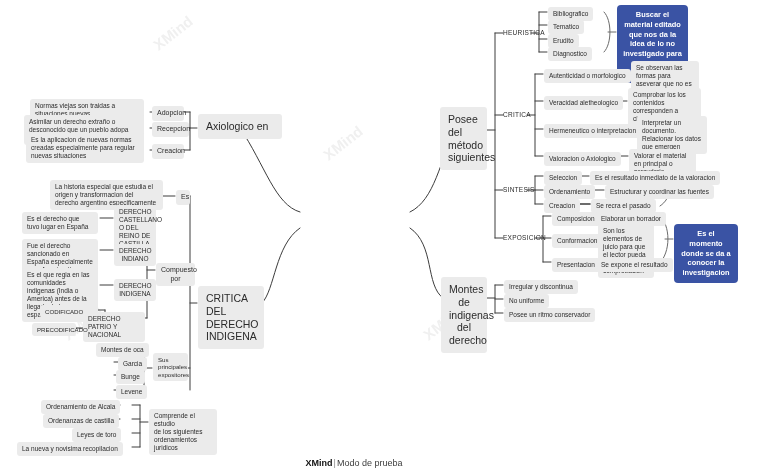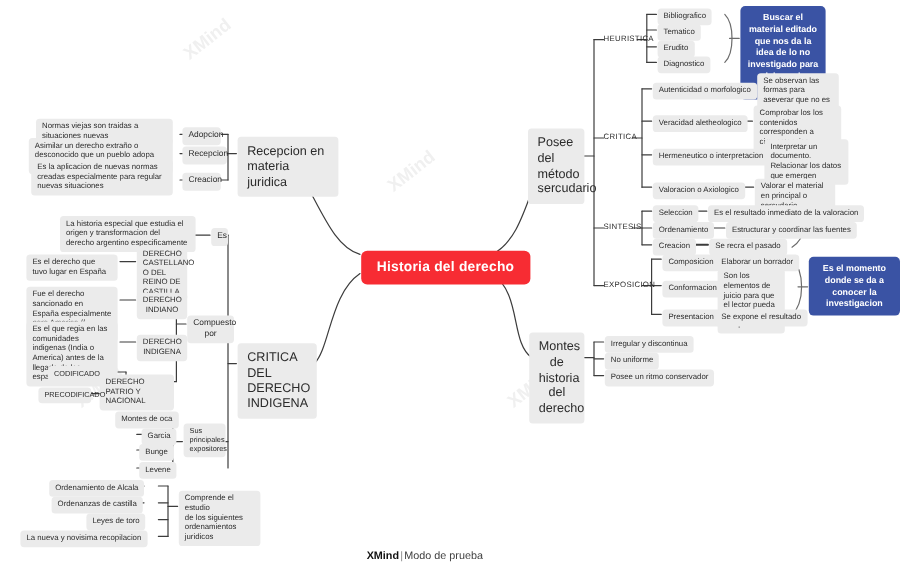--- a/index.html
+++ b/index.html
@@ -235,25 +235,23 @@
       <path d="M665,239 L673,239" stroke="#6b6b6b"></path>
 
       <path d="M487,298 L495,298"></path>
       <path d="M495,285 L495,313"></path>
       <path d="M495,285 L503,285"></path>
       <path d="M495,299 L503,299"></path>
       <path d="M495,313 L503,313"></path>
     </g>
   </svg>
 
-  <div class="node root" style="left:301px; top:209px;">Historia del derecho</div>
 
   <div class="node main1" style="left:198px; top:114px; width:84px;">
-    <div>Recepcion en</div>
-    <div>materia juridica</div>
+    <div>Axiologico en</div>
   </div>
 
   <div class="node chip t7" style="left:152px; top:106px; width:32px;">Adopcion</div>
   <div class="node chip t65" style="left:30px; top:99px; width:114px;">Normas viejas son traidas a situaciones nuevas</div>
 
   <div class="node chip t7" style="left:152px; top:122px; width:37px;">Recepcion</div>
   <div class="node chip t65" style="left:24px; top:115px; width:120px;">Asimilar un derecho extraño o desconocido que un pueblo adopa como propio</div>
 
   <div class="node chip t7" style="left:152px; top:144px; width:32px;">Creacion</div>
   <div class="node chip t65" style="left:26px; top:133px; width:118px;">Es la aplicacion de nuevas normas creadas especialmente para regular nuevas situaciones</div>
@@ -302,21 +300,21 @@
   </div>
   <div class="node chip t65 nowrap" style="left:41px; top:400px;">Ordenamiento de Alcala</div>
   <div class="node chip t65 nowrap" style="left:43px; top:414px;">Ordenanzas de castilla</div>
   <div class="node chip t65 nowrap" style="left:72px; top:428px;">Leyes de toro</div>
   <div class="node chip t65 nowrap" style="left:17px; top:442px;">La nueva y novisima recopilacion</div>
 
   <div class="node main1" style="left:440px; top:107px; width:47px;">
     <div>Posee</div>
     <div>del</div>
     <div>método</div>
-    <div>sercudario</div>
+    <div>siguientes</div>
   </div>
 
   <div class="node plain t65 caps" style="left:503px; top:29px;">HEURISTICA</div>
   <div class="node chip t65 nowrap" style="left:548px; top:7px;">Bibliografico</div>
   <div class="node chip t65 nowrap" style="left:548px; top:20px;">Tematico</div>
   <div class="node chip t65 nowrap" style="left:548px; top:34px;">Erudito</div>
   <div class="node chip t65 nowrap" style="left:548px; top:47px;">Diagnostico</div>
   <div class="node callout" style="left:617px; top:5px; width:71px;">Buscar el material editado que nos da la idea de lo no investigado para elaborar la hipotesis</div>
 
   <div class="node plain t65 caps" style="left:503px; top:111px;">CRITICA</div>
@@ -341,25 +339,25 @@
   <div class="node chip t65 nowrap" style="left:544px; top:199px;">Creacion</div>
   <div class="node chip t65 nowrap" style="left:591px; top:199px;">Se recra el pasado</div>
 
   <div class="node plain t65 caps" style="left:503px; top:234px;">EXPOSICION</div>
   <div class="node chip t65 nowrap" style="left:552px; top:212px;">Composicion</div>
   <div class="node chip t65 nowrap" style="left:596px; top:212px;">Elaborar un borrador</div>
   <div class="node chip t65 nowrap" style="left:552px; top:234px;">Conformacion</div>
   <div class="node chip t65" style="left:598px; top:224px; width:56px;">Son los elementos de juicio para que el lector pueda confirmar su comprobacion</div>
   <div class="node chip t65 nowrap" style="left:552px; top:258px;">Presentacion</div>
   <div class="node chip t65 nowrap" style="left:596px; top:258px;">Se expone el resultado</div>
-  <div class="node callout" style="left:674px; top:214px; width:76px;">Es el momento donde se da a conocer la investigacion</div>
+  <div class="node callout" style="left:674px; top:224px; width:64px;">Es el momento donde se da a conocer la investigacion</div>
 
   <div class="node main1 ctr" style="left:441px; top:277px; width:46px;">
     <div>Montes de</div>
-    <div>historia</div>
+    <div>indigenas</div>
     <div>del</div>
     <div>derecho</div>
   </div>
   <div class="node chip t65 nowrap" style="left:504px; top:280px;">Irregular y discontinua</div>
   <div class="node chip t65 nowrap" style="left:504px; top:294px;">No uniforme</div>
   <div class="node chip t65 nowrap" style="left:504px; top:308px;">Posee un ritmo conservador</div>
 
   <div id="footer">
     <span class="brand">XMind</span><span class="sep">|</span><span class="mode">Modo de prueba</span>
   </div>

